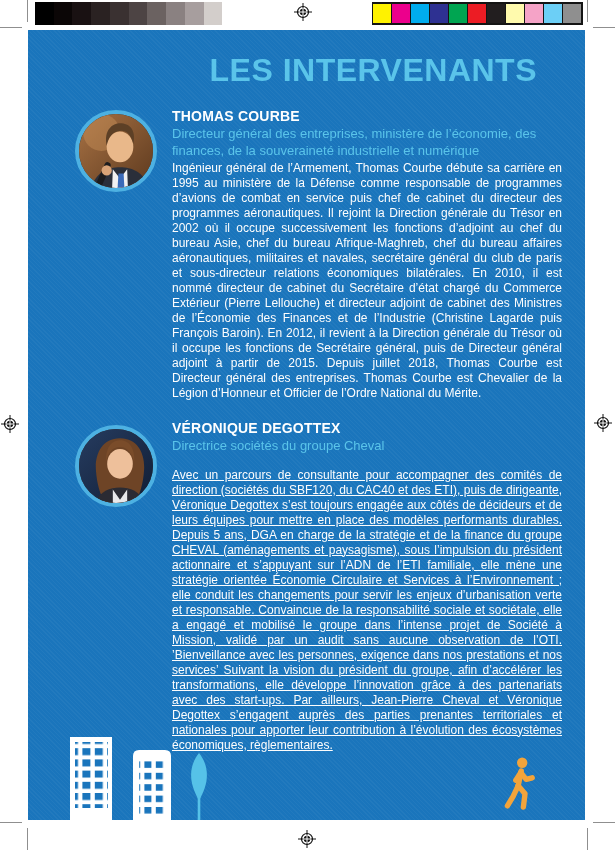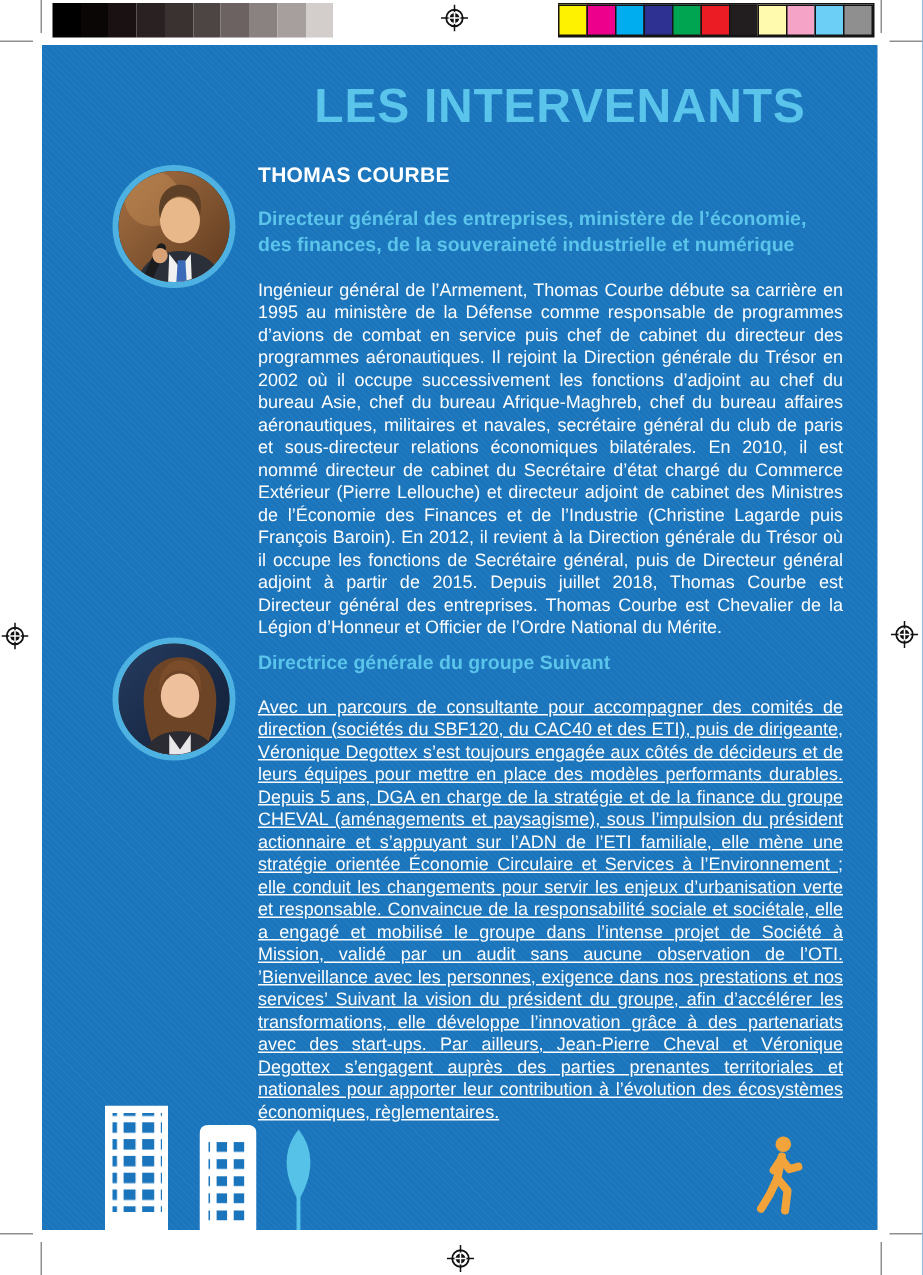--- a/index.html
+++ b/index.html
@@ -64,25 +64,25 @@
   .s1 .photo { top:2px; }
   .s2 .photo { top:5px; }
   .photo svg { display:block; }
 
   .stext { margin-left:144px; width:390px; }
   .sp-name {
     margin:0; font-size:14px; font-weight:bold; color:#ffffff;
     letter-spacing:0.2px;
   }
   .sp-title {
-    margin:14px 0 0 0; font-size:13px; font-weight:bold;
+    margin:2px 0 0 0; font-size:13px; font-weight:normal;
     line-height:16.5px; color:#5ac4ea;
   }
   .sp-bio {
-    margin:15px 0 0 0; font-size:12px; line-height:15px;
+    margin:2px 0 0 0; font-size:12px; line-height:15px;
     color:#fdfdfd; text-align:justify;
   }
   .s2 .sp-bio { margin-top:13px;text-decoration:underline; }
 
   
   .fart { position:absolute; }
   .b1     { left:42px;  top:707px; }
   .b2     { left:105px; top:720px; }
   .treepx { left:156px; top:722px; }
   .walker { left:475px; top:727px; }
@@ -202,21 +202,22 @@
         </defs>
         <rect width="80" height="80" fill="url(#vbg)"></rect>
         <path d="M 40 9 C 22 9 15.5 25 16.5 40 C 17.5 56 22 68 28 76 L 52 76 C 58 68 62.5 56 63.5 40 C 64.5 25 58 9 40 9 Z" fill="#6e4426"></path>
         <path d="M 13 80 C 17 62 28 57 40 57 C 52 57 63 62 67 80 Z" fill="#2b2b33"></path>
         <path d="M 33 59 L 40 69 L 47 59 L 47 80 L 33 80 Z" fill="#e8e8ea"></path>
         <ellipse cx="40" cy="34" rx="12.5" ry="14.5" fill="#eec09b"></ellipse>
         <path d="M 26.5 32 C 26 15 34 11 40 11 C 48 11 54.5 17 54 32 C 50 20 45 17.5 40 17.5 C 33 17.5 28.5 22 26.5 32 Z" fill="#7a4c2a"></path>
       </svg>
     </div>
     <div class="stext">
-      <h3 class="sp-title">Directrice générale du groupe Suivant</h3>
+      <h2 class="sp-name">VÉRONIQUE DEGOTTEX</h2>
+      <h3 class="sp-title">Directrice sociétés du groupe Cheval</h3>
       <p class="sp-bio">Avec un parcours de consultante pour accompagner des comités de direction (sociétés du SBF120, du CAC40 et des ETI), puis de dirigeante, Véronique Degottex s’est toujours engagée aux côtés de décideurs et de leurs équipes pour mettre en place des modèles performants durables. Depuis 5 ans, DGA en charge de la stratégie et de la finance du groupe CHEVAL (aménagements et paysagisme), sous l’impulsion du président actionnaire et s’appuyant sur l’ADN de l’ETI familiale, elle mène une stratégie orientée Économie Circulaire et Services à l’Environnement ; elle conduit les changements pour servir les enjeux d’urbanisation verte et responsable. Convaincue de la responsabilité sociale et sociétale, elle a engagé et mobilisé le groupe dans l’intense projet de Société à Mission, validé par un audit sans aucune observation de l’OTI. ’Bienveillance avec les personnes, exigence dans nos prestations et nos services’ Suivant la vision du président du groupe, afin d’accélérer les transformations, elle développe l’innovation grâce à des partenariats avec des start-ups. Par ailleurs, Jean-Pierre Cheval et Véronique Degottex s’engagent auprès des parties prenantes territoriales et nationales pour apporter leur contribution à l’évolution des écosystèmes économiques, règlementaires.</p>
     </div>
   </section>
 
   <svg class="fart b1" width="42" height="83" viewBox="0 0 42 83">
     <defs>
       <pattern id="win1" width="12.4" height="11.2" patternUnits="userSpaceOnUse">
         <rect width="8" height="7" fill="#1a75bc"></rect>
       </pattern>
     </defs>

